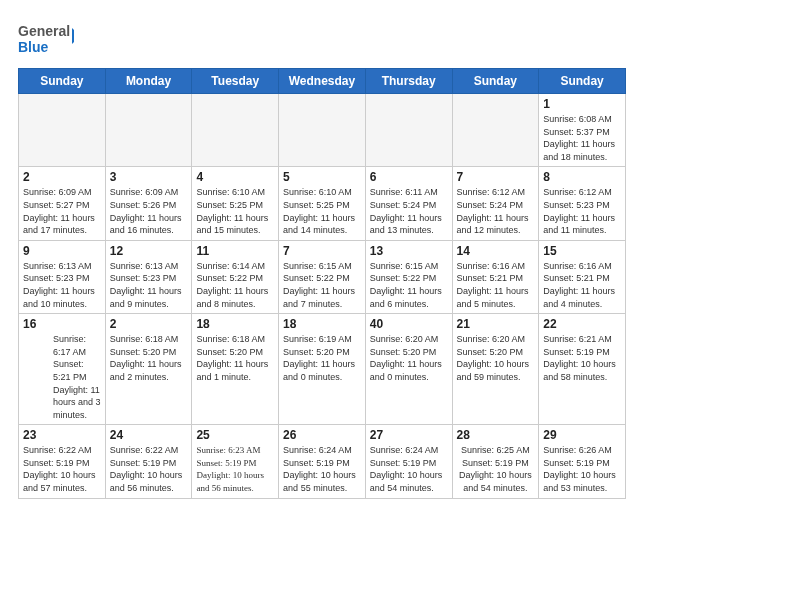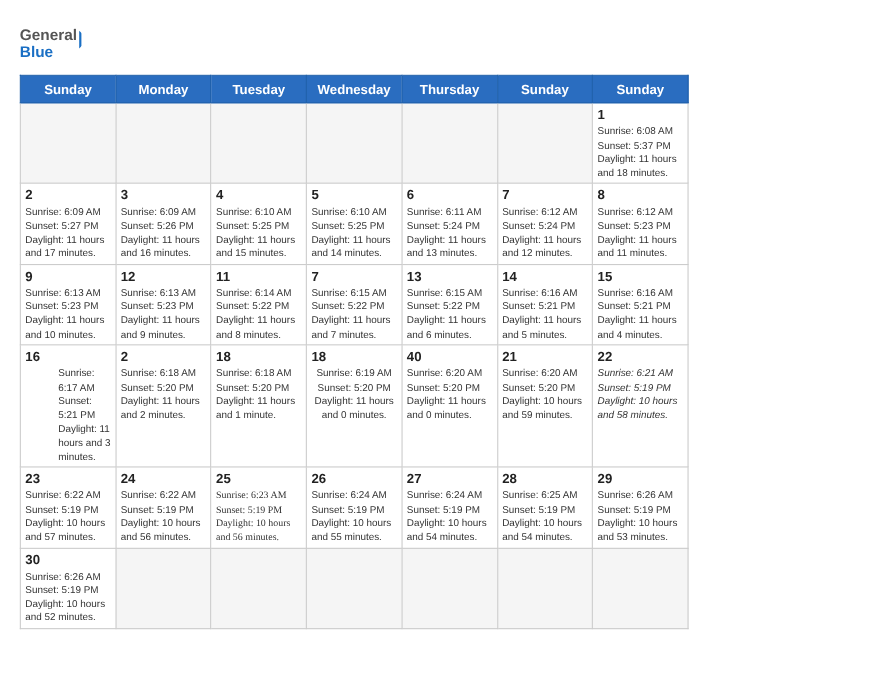--- a/index.html
+++ b/index.html
@@ -232,39 +232,39 @@
 Daylight: 11 hours and 2 minutes.</div>
           </td>
           <td>
             <div class="day-number">18</div>
             <div class="day-info" style="white-space: pre-line;">Sunrise: 6:18 AM
 Sunset: 5:20 PM
 Daylight: 11 hours and 1 minute.</div>
           </td>
           <td>
             <div class="day-number">18</div>
-            <div class="day-info" style="white-space: pre-line; text-align: center;">Sunrise: 6:19 AM
+            <div class="day-info" style="white-space: pre-line;">Sunrise: 6:19 AM
 Sunset: 5:20 PM
 Daylight: 11 hours and 0 minutes.</div>
           </td>
           <td>
             <div class="day-number">40</div>
             <div class="day-info" style="white-space: pre-line;">Sunrise: 6:20 AM
 Sunset: 5:20 PM
 Daylight: 11 hours and 0 minutes.</div>
           </td>
           <td>
             <div class="day-number">21</div>
             <div class="day-info" style="white-space: pre-line;">Sunrise: 6:20 AM
 Sunset: 5:20 PM
 Daylight: 10 hours and 59 minutes.</div>
           </td>
           <td>
             <div class="day-number">22</div>
-            <div class="day-info" style="white-space: pre-line; font-style: italic;">Sunrise: 6:21 AM
+            <div class="day-info" style="white-space: pre-line;">Sunrise: 6:21 AM
 Sunset: 5:19 PM
 Daylight: 10 hours and 58 minutes.</div>
           </td>
         </tr>
         <tr>
           <td>
             <div class="day-number">23</div>
             <div class="day-info" style="white-space: pre-line;">Sunrise: 6:22 AM
 Sunset: 5:19 PM
 Daylight: 10 hours and 57 minutes.</div>
@@ -288,40 +288,26 @@
 Daylight: 10 hours and 55 minutes.</div>
           </td>
           <td>
             <div class="day-number">27</div>
             <div class="day-info" style="white-space: pre-line;">Sunrise: 6:24 AM
 Sunset: 5:19 PM
 Daylight: 10 hours and 54 minutes.</div>
           </td>
           <td>
             <div class="day-number">28</div>
-            <div class="day-info" style="white-space: pre-line;">Sunrise: 6:25 AM
+            <div class="day-info" style="white-space: pre-line; text-align: center;">Sunrise: 6:25 AM
 Sunset: 5:19 PM
 Daylight: 10 hours and 54 minutes.</div>
           </td>
           <td>
             <div class="day-number">29</div>
             <div class="day-info" style="white-space: pre-line;">Sunrise: 6:26 AM
 Sunset: 5:19 PM
 Daylight: 10 hours and 53 minutes.</div>
           </td>
-        </tr>
-        <tr class="last-row">
-          <td>
-            <div class="day-number">30</div>
-            <div class="day-info" style="white-space: pre-line;">Sunrise: 6:26 AM
-Sunset: 5:19 PM
-Daylight: 10 hours and 52 minutes.</div>
-          </td>
-          <td class="empty"></td>
-          <td class="empty"></td>
-          <td class="empty"></td>
-          <td class="empty"></td>
-          <td class="empty"></td>
-          <td class="empty"></td>
         </tr>
       </tbody>
   </table>
 </div>
 
 </body></html>

